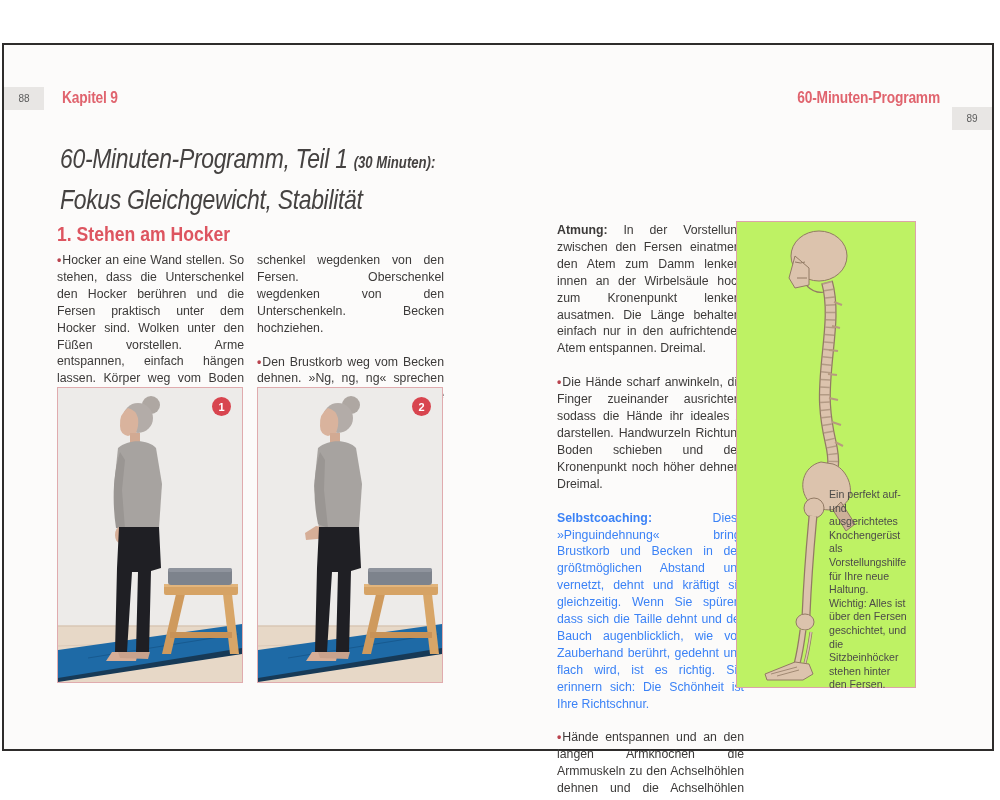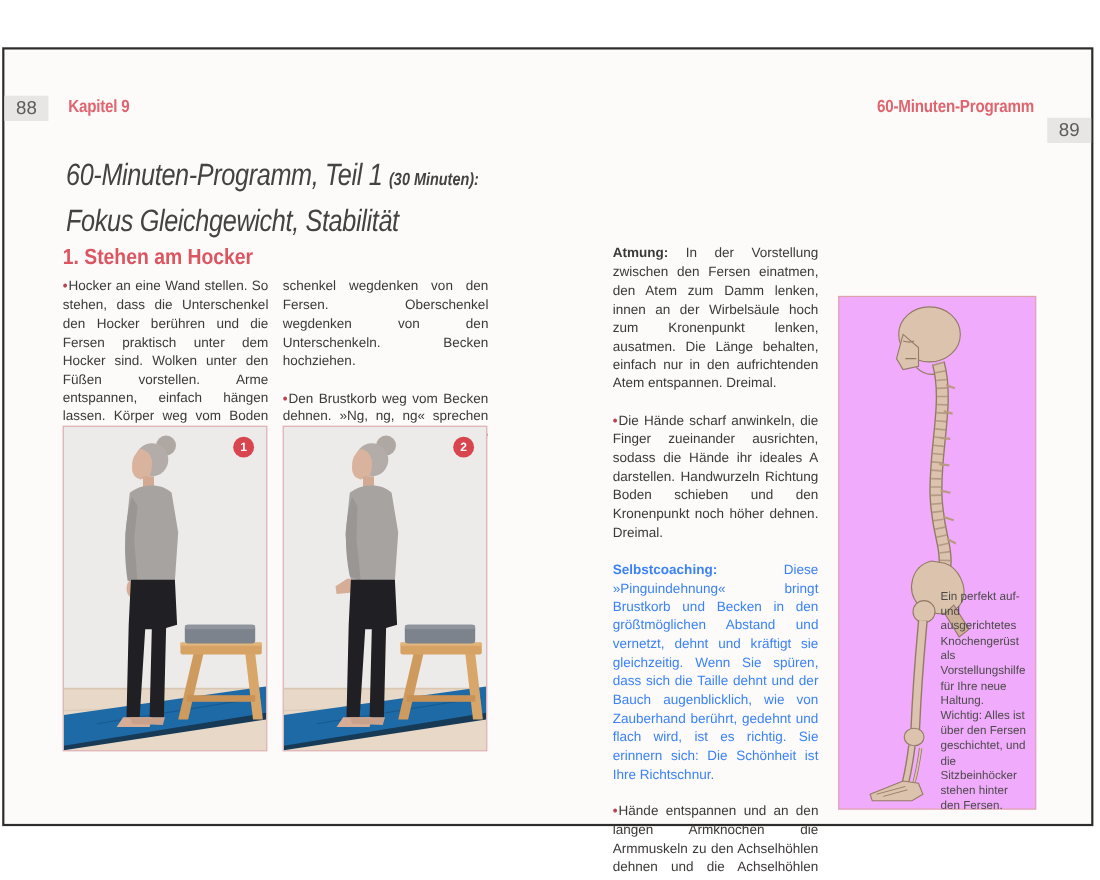--- a/index.html
+++ b/index.html
@@ -7,21 +7,21 @@
     width:1000px;height:800px;position:relative;background:#ffffff;
     font-family:"Liberation Sans",sans-serif;color:#3c3a39;overflow:hidden;
   }
   .sheet{
     position:absolute;left:2px;top:43px;width:988px;height:704px;
     background:#fcfbfa;border:2px solid #2e2c2b;
   }
   
   .pagenum{
     position:absolute;top:42px;width:40px;height:23px;background:#e8e6e4;
-    font-size:17px;color:#5c5c5c;display:flex;align-items:center;justify-content:center;
+    font-size:10px;color:#5c5c5c;display:flex;align-items:center;justify-content:center;
   }
   .pagenum.left{left:0;}
   .pagenum.right{right:0;margin-top:20px;}
   .chapter-label{
     position:absolute;top:44px;font-size:16px;font-weight:bold;color:#e0646e;
     letter-spacing:-0.2px;
   }
   .chapter-label.left{left:58px;transform:scaleX(.86);transform-origin:0 50%;}
   .chapter-label.right{right:52px;transform:scaleX(.86);transform-origin:100% 50%;}
   
@@ -54,22 +54,22 @@
   .photo.p1{left:53px;}
   .photo.p2{left:253px;}
   .photo svg{display:block;}
   .badge{
     position:absolute;top:9px;right:11px;width:19px;height:19px;border-radius:50%;
     background:#d8454f;color:#fff;font-size:11px;font-weight:bold;
     display:flex;align-items:center;justify-content:center;
   }
   
   .skel-box{
-    position:absolute;left:758px;top:176px;width:180px;height:467px;
-    background:#f0abfc;border:1px solid #dda3a8;box-sizing:border-box;margin-top:48px;
+    position:absolute;left:732px;top:176px;width:180px;height:467px;
+    background:#bef264;border:1px solid #dda3a8;box-sizing:border-box;
   }
   .skel-caption{
     position:absolute;left:92px;top:266px;width:80px;
     font-size:10.6px;line-height:13.6px;color:#4c4a49;text-align:left;
   }
 </style>
 </head>
 <body>
 
 <div class="sheet">

